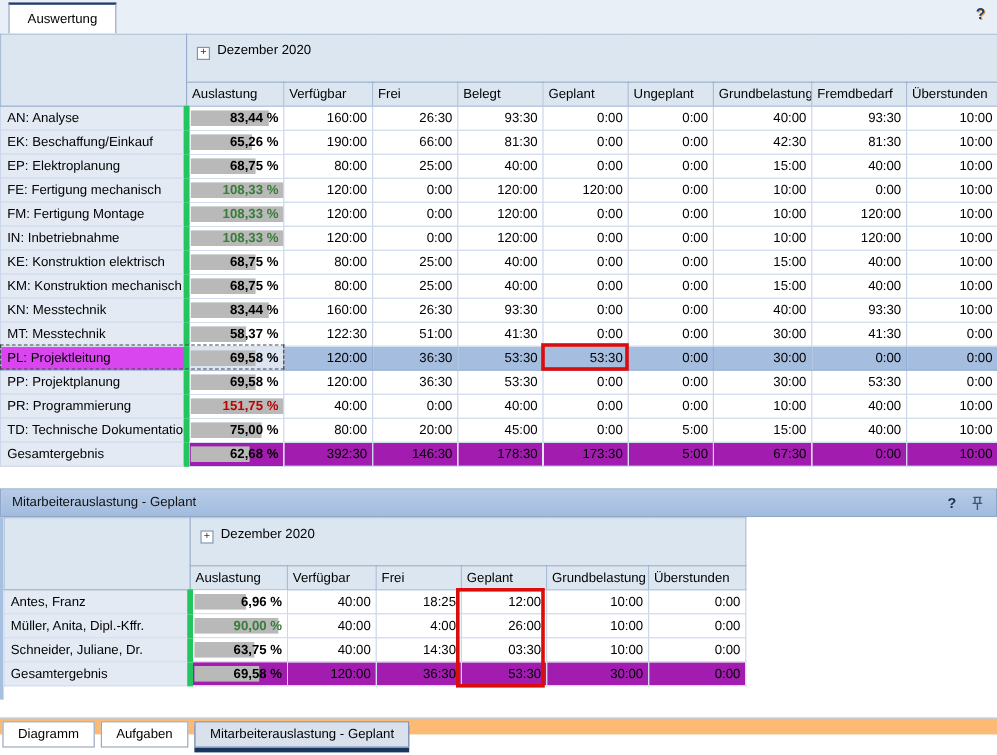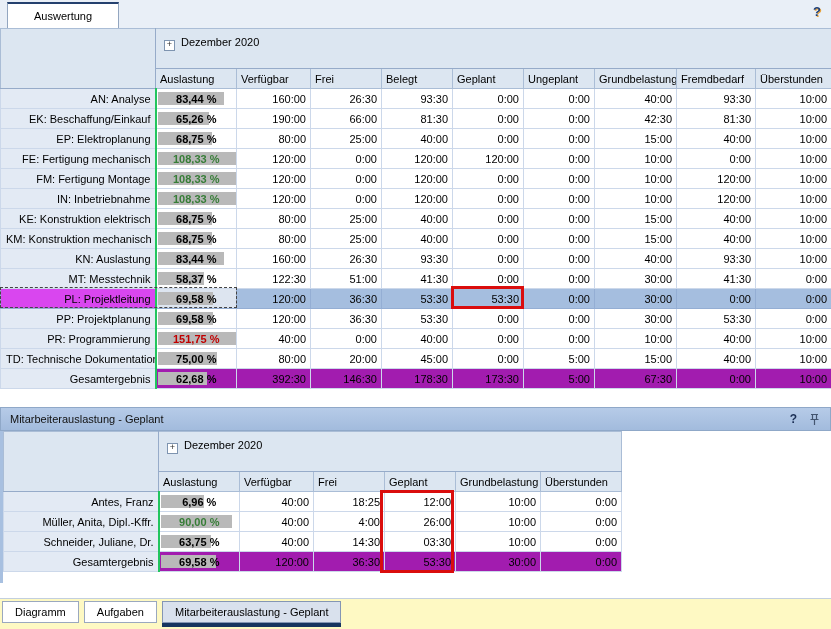--- a/index.html
+++ b/index.html
@@ -6,41 +6,41 @@
   body{
     width:831px;height:629px;position:relative;overflow:hidden;
     font-family:"Liberation Sans",sans-serif;font-size:11px;color:#000;
     background:#ffffff;
   }
   
   .top-strip{position:absolute;left:0;top:0;width:831px;height:28px;background:#e9eff7;}
   .top-tab{
     position:absolute;left:7px;top:2px;height:26px;background:#ffffff;
     border:1px solid #93a6c0;border-top:2px solid #24406e;border-bottom:none;
-    padding:0 26px;display:flex;align-items:center;box-sizing:border-box;
+    padding:0 15px;display:flex;align-items:center;box-sizing:border-box;
   }
   .help-q{
     position:absolute;right:10px;top:4px;font-weight:bold;font-size:13px;color:#1d3f78;
     text-shadow:1px 1px 0 #e8a33d;cursor:default;
   }
   
   table.grid{border-collapse:collapse;table-layout:fixed;background:#fff;border:1px solid #96abc9;}
   table.grid th,table.grid td{box-sizing:border-box;overflow:hidden;white-space:nowrap;}
   table.grid th{background:#dce6f1;font-weight:normal;text-align:left;
     border:1px solid #aabdd6;height:20px;padding:0 4px;margin-top:13px;}
   table.grid th.corner{border-right:1px solid #96abc9;border-bottom:1px solid #96abc9;}
   table.grid th.group{vertical-align:top;padding:7px 0 0 8px;border-bottom:1px solid #96abc9;height:40px;}
   .xbox{
     display:inline-block;width:9px;height:9px;border:1px solid #7e94b0;background:#fff;
     font-size:9px;line-height:7px;text-align:center;color:#333;margin-right:6px;
     vertical-align:-1px;
   }
   table.grid td{border:1px solid #ccd8ea;height:20px;padding:0 4px;text-align:right;background:#fff;}
-  table.grid td.lbl{background:#e3eaf4;text-align:right;border-right:2px solid #22c55e;padding-left:5px;}
-  table.grid td.ausl{position:relative;text-align:center;}
+  table.grid td.lbl{background:#e3eaf4;text-align:left;border-right:5px solid #22c55e;padding-left:5px;}
+  table.grid td.ausl{position:relative;text-align:right;}
   .bar{position:absolute;left:1px;top:3px;height:13px;background:#b9b9b9;}
   .pct{position:relative;font-weight:bold;}
   td.ausl.green .pct{color:#377d37;}
   td.ausl.red .pct{color:#c00000;}
   tr.sel td{background:#a5bedf;border-color:#94aed4;}
   tr.sel td.lbl{background:#d946ef;}
   tr.sel td.ausl{background:#dde5f0;}
   tr.total td{background:#a21caf;}
   tr.total td.lbl{background:#e3eaf4;}
   
@@ -56,21 +56,21 @@
     border:1px solid #8fa8c8;box-sizing:border-box;
     display:flex;align-items:center;
   }
   .band-title{flex:1;padding-left:9px;color:#111;}
   .band-icons{display:flex;align-items:center;gap:12px;margin-right:10px;}
   .band-help{font-weight:bold;font-size:12px;color:#1b2f55;cursor:default;}
   .band-pin{display:flex;align-items:center;cursor:default;}
   .panel-body{position:relative;border-left:3px solid #a8c0e0;min-height:152px;background:#fff;}
   
   .bottom-strip{
-    position:absolute;left:0;top:598px;width:831px;height:31px;background:#fef9c3;
+    position:absolute;left:0;top:598px;width:831px;height:14px;background:#fdba74;
     border-top:1px solid #c2cfdf;box-sizing:border-box;padding:2px 0 0 2px;
   }
   .btab{
     display:inline-block;height:22px;line-height:21px;padding:0 12px;margin-right:2px;
     background:#ffffff;border:1px solid #9aa8bf;box-sizing:border-box;cursor:default;
   }
   .btab.active{background:#d9e1ed;border-color:#8496b4;box-shadow:0 4px 0 0 #17355f;}
 </style>
 </head>
 <body>
@@ -204,21 +204,21 @@
           <td>80:00</td>
           <td>25:00</td>
           <td>40:00</td>
           <td>0:00</td>
           <td>0:00</td>
           <td>15:00</td>
           <td>40:00</td>
           <td>10:00</td>
         </tr>
         <tr>
-          <td class="lbl">KN: Auslastung</td>
+          <td class="lbl">KN: Messtechnik</td>
           <td class="ausl normal"><div class="bar" style="width: 83.44%;"></div><span class="pct">83,44 %</span></td>
           <td>160:00</td>
           <td>26:30</td>
           <td>93:30</td>
           <td>0:00</td>
           <td>0:00</td>
           <td>40:00</td>
           <td>93:30</td>
           <td>10:00</td>
         </tr>

